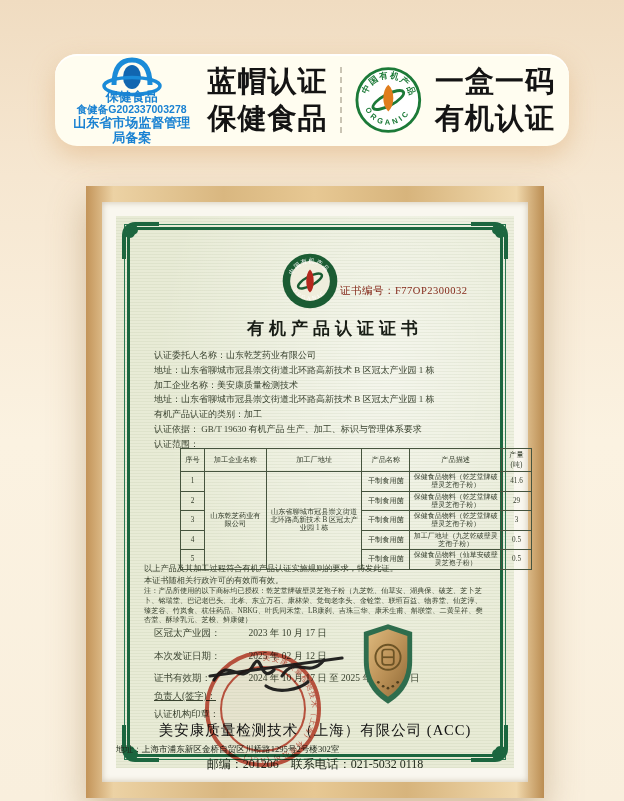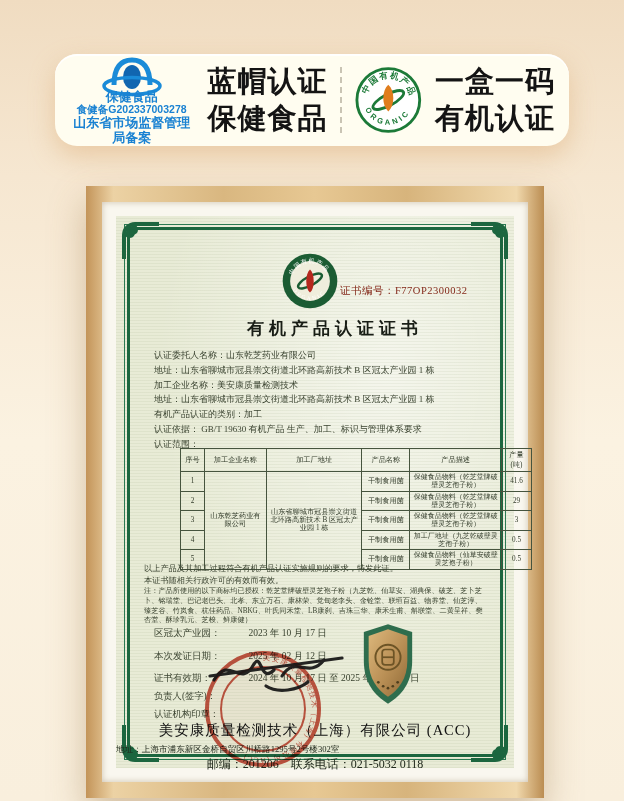--- a/index.html
+++ b/index.html
@@ -54,21 +54,21 @@
   .cert-table .desc { font-size:7px; }
   .col-no{width:24px} .col-fn{width:62px} .col-fa{width:96px} .col-pn{width:48px} .col-pd{width:92px} .col-q{width:30px}
 
   .note-a { position:absolute; left:28px; top:347px; font-size:8.2px; }
   .note-b { position:absolute; left:28px; top:359px; font-size:8.2px; }
   .note-c { position:absolute; left:28px; top:371px; width:344px; font-size:7.2px; line-height:9.8px; }
 
   .dates { position:absolute; left:38px; top:411px; font-size:9.5px; }
   .dates .row { margin-bottom:9.5px; }
   .dates .lab { display:inline-block; width:92px; }
-  .signer-label { position:absolute; left:38px; top:474px; font-size:9.3px; }
+  .signer-label { position:absolute; left:38px; top:474px; font-size:9.3px;text-decoration:underline; }
   .sealline-label { position:absolute; left:38px; top:492px; font-size:9.3px; }
 
   .signature { position:absolute; left:92px; top:428px; z-index:3; }
   .seal { position:absolute; left:86px; top:432px; z-index:2; opacity:.85; mix-blend-mode:multiply; }
   .shield { position:absolute; left:243px; top:406px; }
 
   .company { position:absolute; left:0; top:505px; width:100%; text-align:center;
     font-size:14.5px; color:#101010; letter-spacing:1px; }
   .company-address { position:absolute; left:0; top:528px; width:100%; text-align:left; font-size:8.6px; color:#20291c; }
   .company-contact { position:absolute; left:0; top:540px; width:100%; text-align:center; font-size:12px; color:#20291c; }

